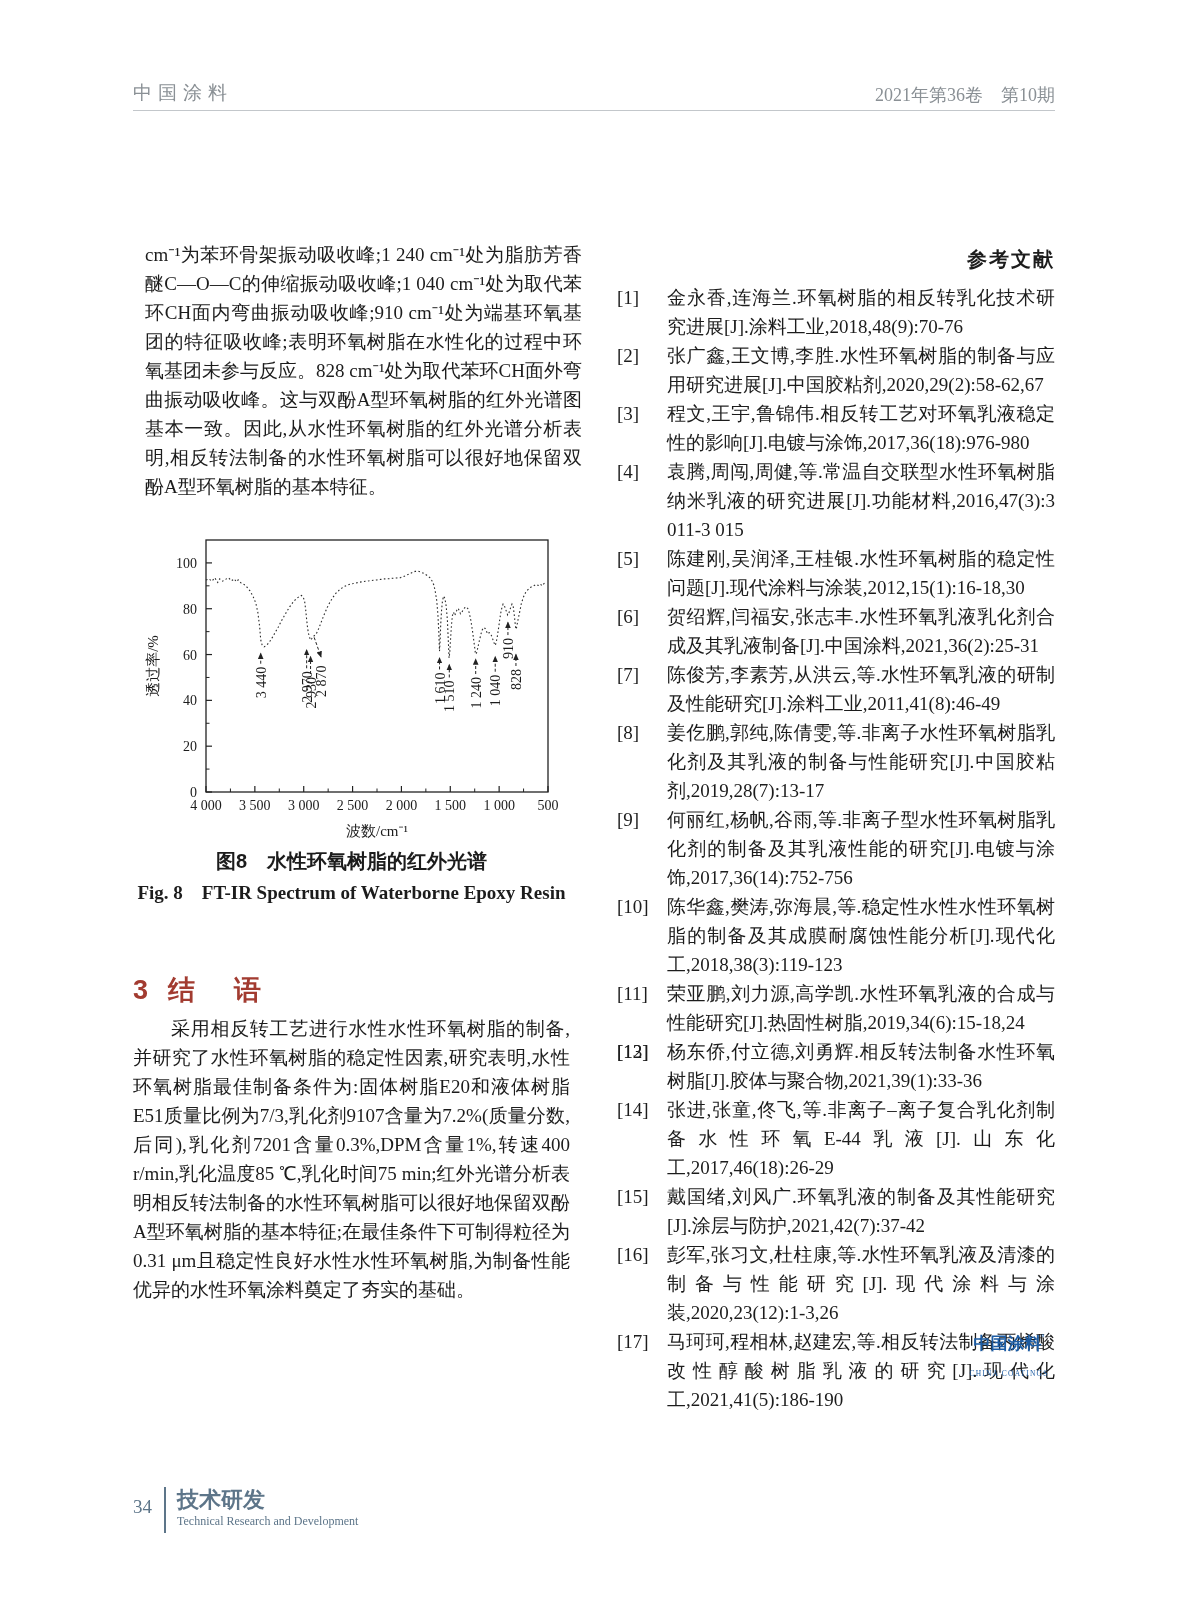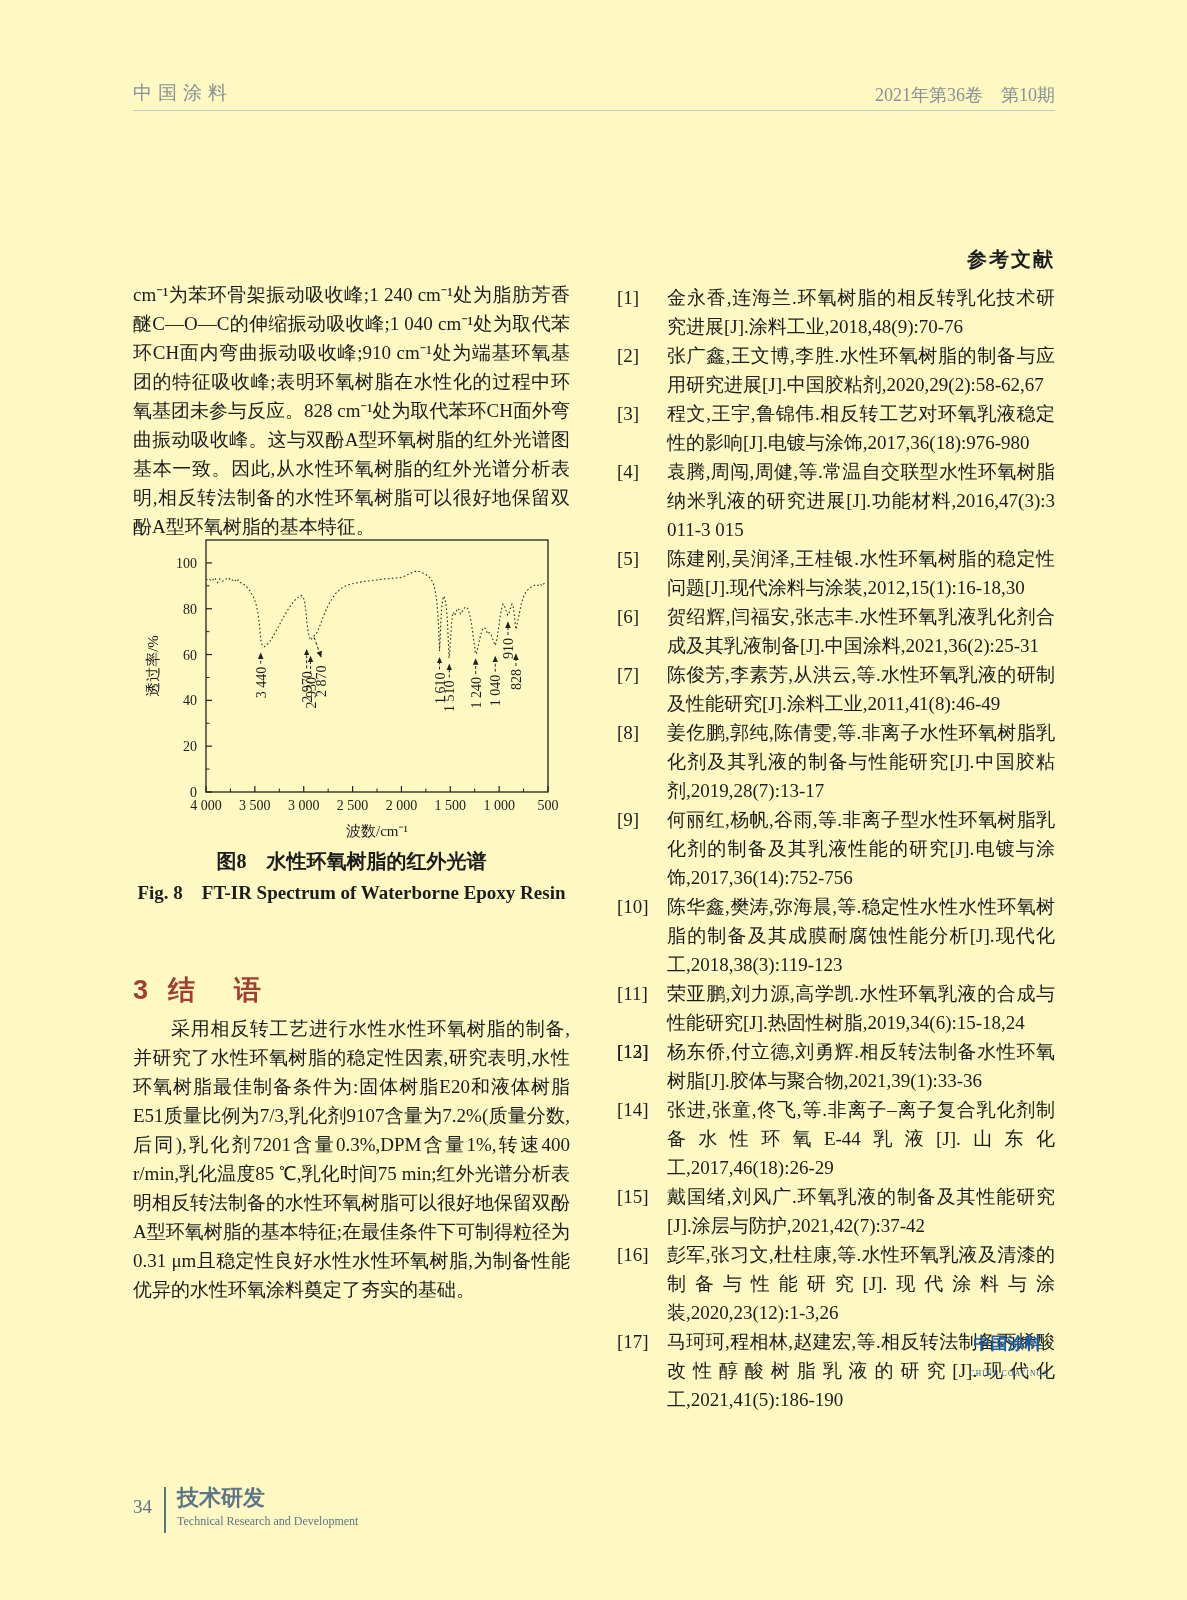--- a/index.html
+++ b/index.html
@@ -1,48 +1,48 @@
 <!DOCTYPE html>
 <html><head>
 <meta charset="utf-8">
 <style>
   html,body{margin:0;padding:0;background:#e9e9e9;}
   .page{
-    position:relative;width:1187px;height:1600px;background:#fef9c3;
+    position:relative;width:1187px;height:1600px;background:#ffffff;
     font-family:"Liberation Serif", serif;color:#1c1c1c;margin:0 auto;overflow:hidden;
   }
   
   .hdr-left{position:absolute;left:133px;top:80px;font-size:19px;color:#8a9095;letter-spacing:6px;}
   .hdr-right{position:absolute;right:132px;top:83px;font-size:18px;color:#8a9095;}
   .hdr-rule{position:absolute;left:133px;top:110px;width:922px;height:1px;background:#c3c7cb;}
   
   .para{font-size:19px;line-height:29px;text-align:justify;}
-  .col-left-p1{position:absolute;left:133px;top:240px;width:437px;margin-top:40px;}
+  .col-left-p1{position:absolute;left:145px;top:240px;width:437px;}
   .figure{position:absolute;left:138px;top:528px;width:437px;height:315px;}
   .figcap-zh{position:absolute;left:133px;top:848px;width:437px;text-align:center;
-    font-family:Liberation Serif, serif;font-weight:bold;font-size:20px;}
+    font-family:Liberation Sans, sans-serif;font-weight:bold;font-size:20px;}
   .figcap-en{position:absolute;left:133px;top:880px;width:437px;text-align:center;
     font-weight:bold;font-size:19px;}
   .sec-head{position:absolute;left:133px;top:972px;color:#a23b30;
     font-family:"Liberation Sans",sans-serif;font-weight:bold;font-size:27px;}
   .sec-head .sec-title{margin-left:20px;letter-spacing:6px;}
   .col-left-p2{position:absolute;left:133px;top:1014px;width:437px;}
   .indent{text-indent:2em;}
   
   .refs{position:absolute;left:617px;top:246px;width:438px;}
   .refs-heading{text-align:right;font-family:"Liberation Sans",sans-serif;
     font-weight:bold;font-size:20px;letter-spacing:2px;}
   .ref-list{margin-top:10px;}
   .ref-item{position:relative;padding-left:50px;font-size:19px;line-height:29px;text-align:justify;}
   .ref-num{position:absolute;left:0;top:0;}
   
   .footer{position:absolute;left:133px;top:1487px;display:flex;align-items:flex-start;color:#5d7589;}
   .page-num{font-size:19px;margin-top:9px;}
   .vbar{width:2px;height:46px;background:#5d7589;margin:0 11px 0 12px;}
-  .sec-zh{font-family:Liberation Mono, monospace;font-weight:bold;font-size:22px;line-height:26px;}
+  .sec-zh{font-family:Liberation Serif, serif;font-weight:bold;font-size:22px;line-height:26px;}
   .sec-en{font-size:12px;line-height:16px;}
   .logo{position:absolute;left:963px;top:1330px;width:92px;text-align:center;color:#1d5ca3;}
   .logo-zh{font-family:"Liberation Sans",sans-serif;font-weight:bold;font-size:17px;line-height:18px;}
   .logo-zh sup{font-size:9px;}
   .logo-en{font-size:7.5px;letter-spacing:1.2px;line-height:9px;margin-top:16px;}
   svg text{font-family:"Liberation Serif",serif;fill:#1c1c1c;}
 </style>
 </head>
 <body>
 

